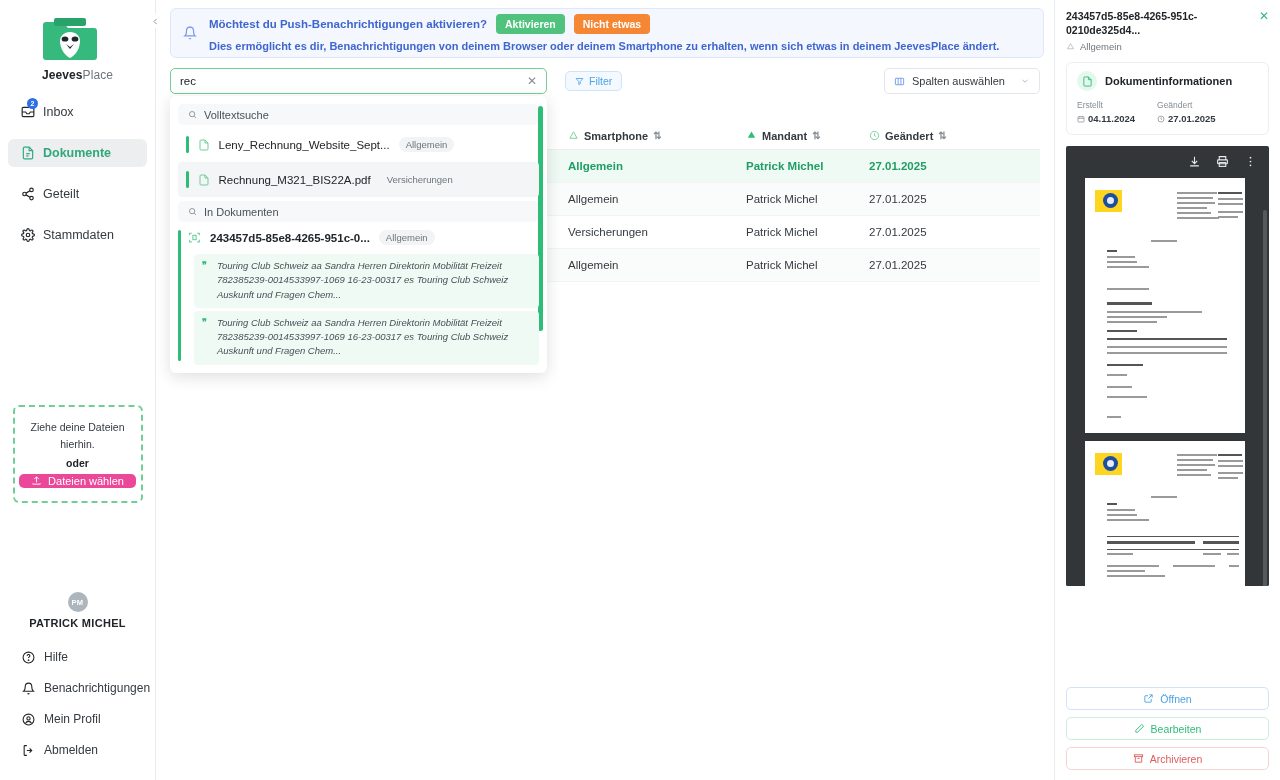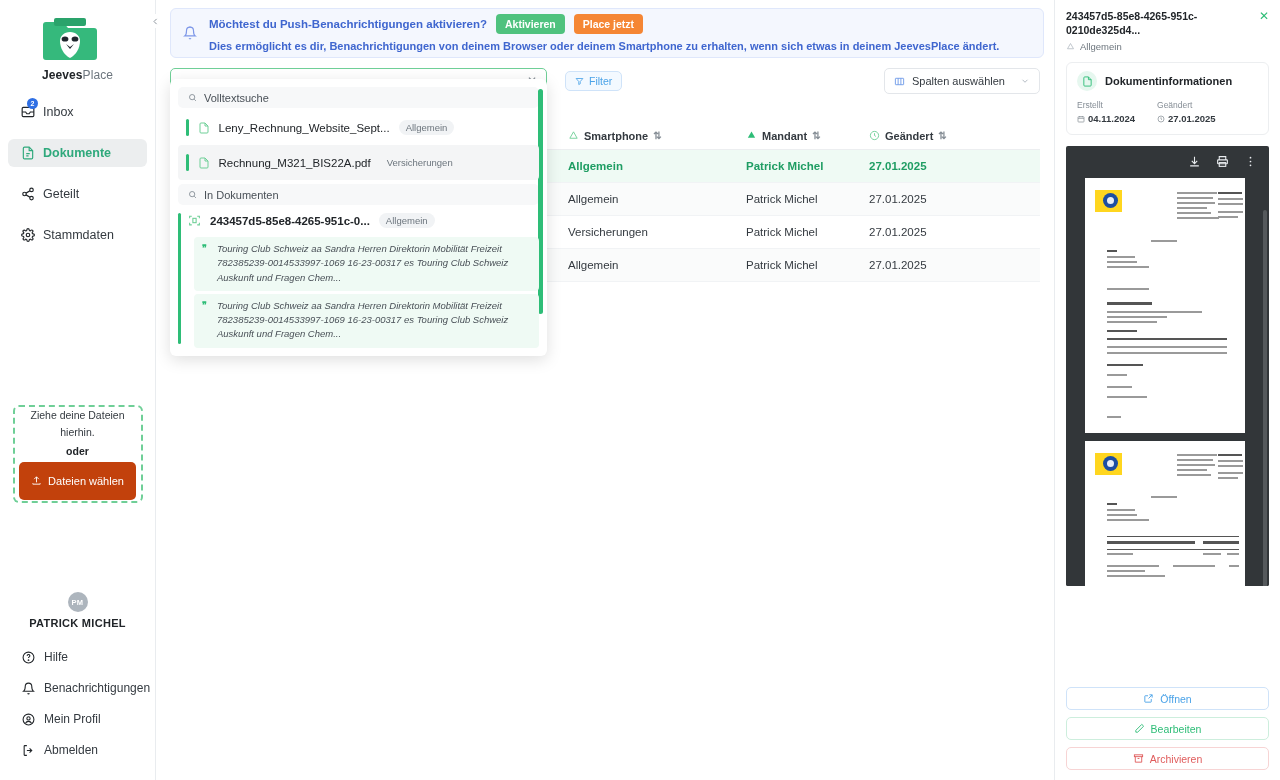--- a/index.html
+++ b/index.html
@@ -43,22 +43,22 @@
 
   .dropzone {
     margin: 143px 13px 0 13px; width: 130px; height: 98px;
     border: 2px dashed #6fcf97; border-radius: 6px;
     display: flex; flex-direction: column; align-items: center; justify-content: center;
     gap: 3px; padding: 8px;
   }
   .dz-text { font-size: 10.5px; color: #343a40; text-align: center; line-height: 1.35; }
   .dz-or { font-size: 10.5px; font-weight: bold; color: #212529; margin: 3px 0 2px; }
   .dz-btn {
-    background: #c2410c; color: #fff; font-size: 11px; font-weight: normal;
-    border: none; border-radius: 5px; padding: 13px 12px; cursor: pointer;
+    background: #ec4899; color: #fff; font-size: 11px; font-weight: normal;
+    border: none; border-radius: 5px; padding: 1px 12px; cursor: pointer;
     display: flex; align-items: flex-start; gap: 6px; white-space: nowrap;
   }
 
   .profile { margin-top: auto; width: 100%; display:flex; flex-direction:column; align-items:center; }
   .avatar {
     width: 20px; height: 20px; border-radius: 50%; background: #adb5bd;
     color: #fff; font-size: 7.5px; font-weight: bold;
     display:flex; align-items:center; justify-content:center; letter-spacing:.3px;
   }
   .profile-name { font-size: 11px; font-weight: bold; letter-spacing: .3px; margin: 5px 0 17px; color:#212529; }
@@ -113,21 +113,21 @@
   }
   .cols-select {
     margin-left: auto; width: 156px; height: 26px; border: 1px solid #e3e6ea;
     border-radius: 5px; background: #fff; display:flex; align-items:center;
     padding: 0 9px; gap: 7px; font-size: 11px; color: #343a40; cursor: pointer;
   }
   .cols-select .chev { margin-left: auto; color: #adb5bd; font-size: 10px; }
 
   
   .dropdown {
-    position: absolute; left: 0px; top: 13px; width: 377px;
+    position: absolute; left: 0px; top: 30px; width: 377px;
     background: #fff; border-radius: 6px;
     box-shadow: 0 4px 16px rgba(0,0,0,.13); z-index: 50;
     padding: 4px 0 8px 0; overflow: hidden;
   }
   .dd-scroll { position: absolute; right: 4px; top: 10px; width: 5px; height: 225px; background: #2ebd77; border-radius: 3px; }
   .dd-section {
     margin: 4px 8px 2px 8px; background: #f7f8f9; border-radius: 5px;
     height: 21px; display:flex; align-items:center; gap: 7px; padding: 0 10px;
     font-size: 11px; color: #495057;
   }
@@ -371,21 +371,21 @@
         <svg width="14" height="14" viewBox="0 0 24 24" fill="none" stroke="#7d97e8" stroke-width="2">
             <path d="M18 8a6 6 0 1 0-12 0c0 7-3 9-3 9h18s-3-2-3-9"></path>
             <path d="M13.7 21a2 2 0 0 1-3.4 0"></path>
             <path d="M12 1v2"></path>
           </svg>
       </div>
       <div class="banner-body">
         <div class="banner-row1">
           <span class="banner-title">Möchtest du Push-Benachrichtigungen aktivieren?</span>
           <button class="btn-green">Aktivieren</button>
-          <button class="btn-orange">Place jetzt</button>
+          <button class="btn-orange">Nicht etwas</button>
         </div>
         <div class="banner-sub">Dies ermöglicht es dir, Benachrichtigungen von deinem Browser oder deinem Smartphone zu erhalten, wenn sich etwas in deinem JeevesPlace ändert.</div>
       </div>
     </div>
 
     <div class="toolbar">
       <div class="search-box">
         <span class="search-val">rec</span>
         <span class="search-clear">✕</span>
       </div>

